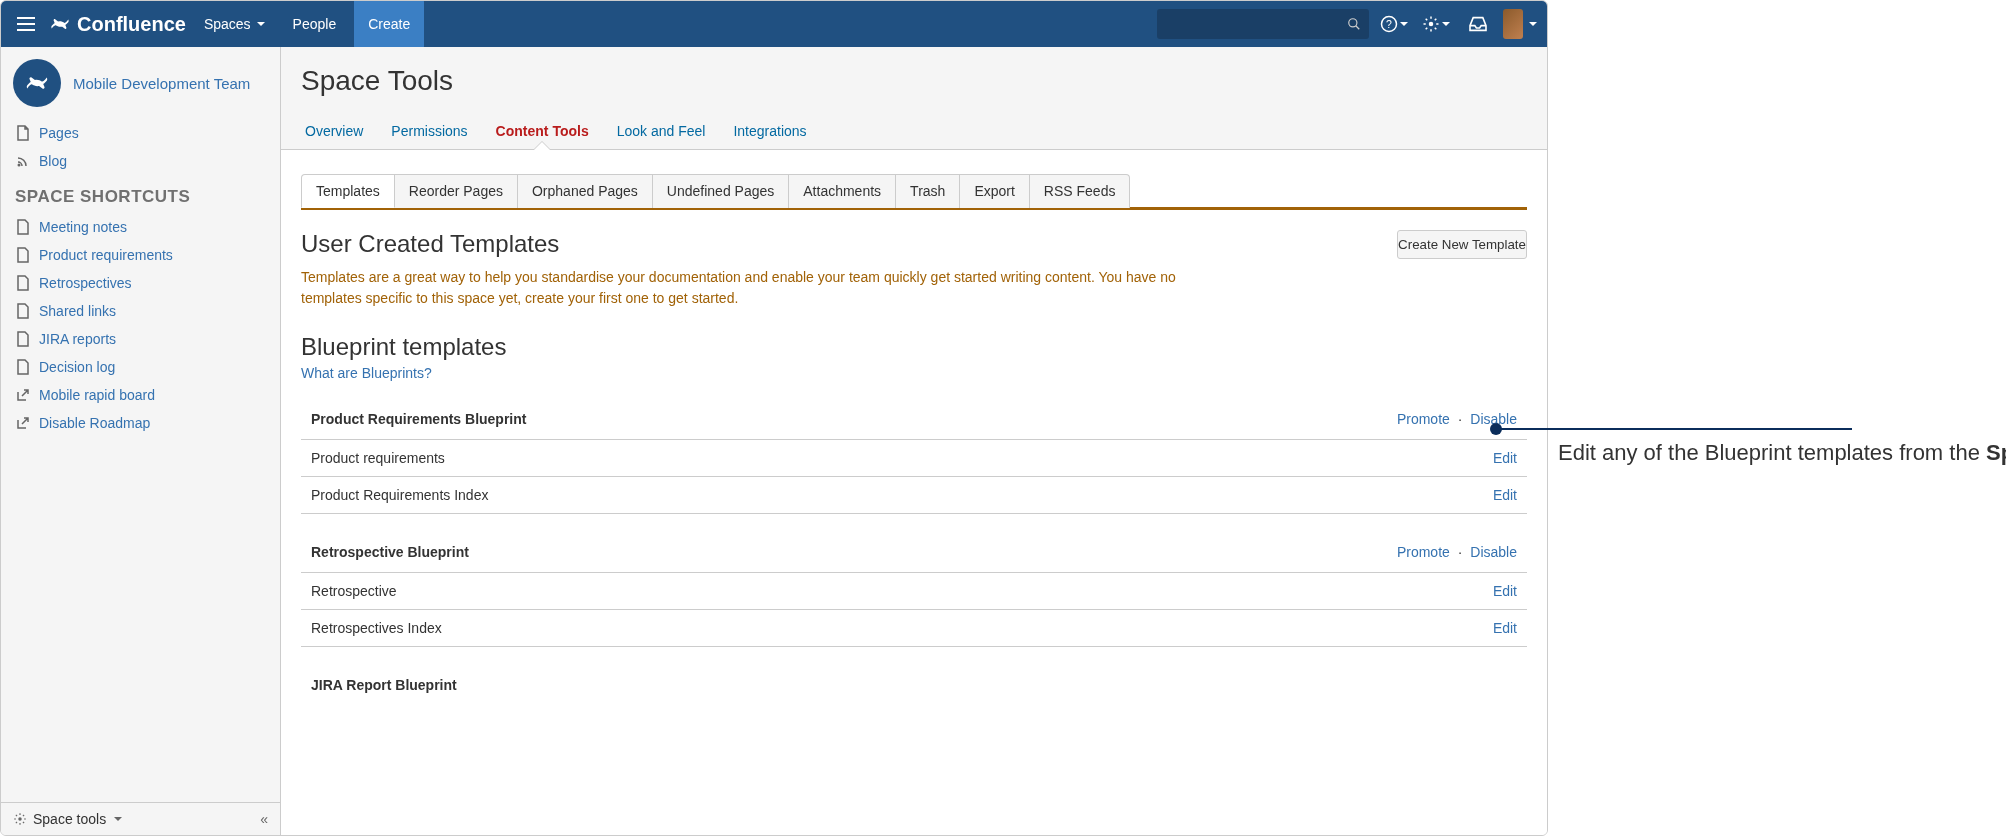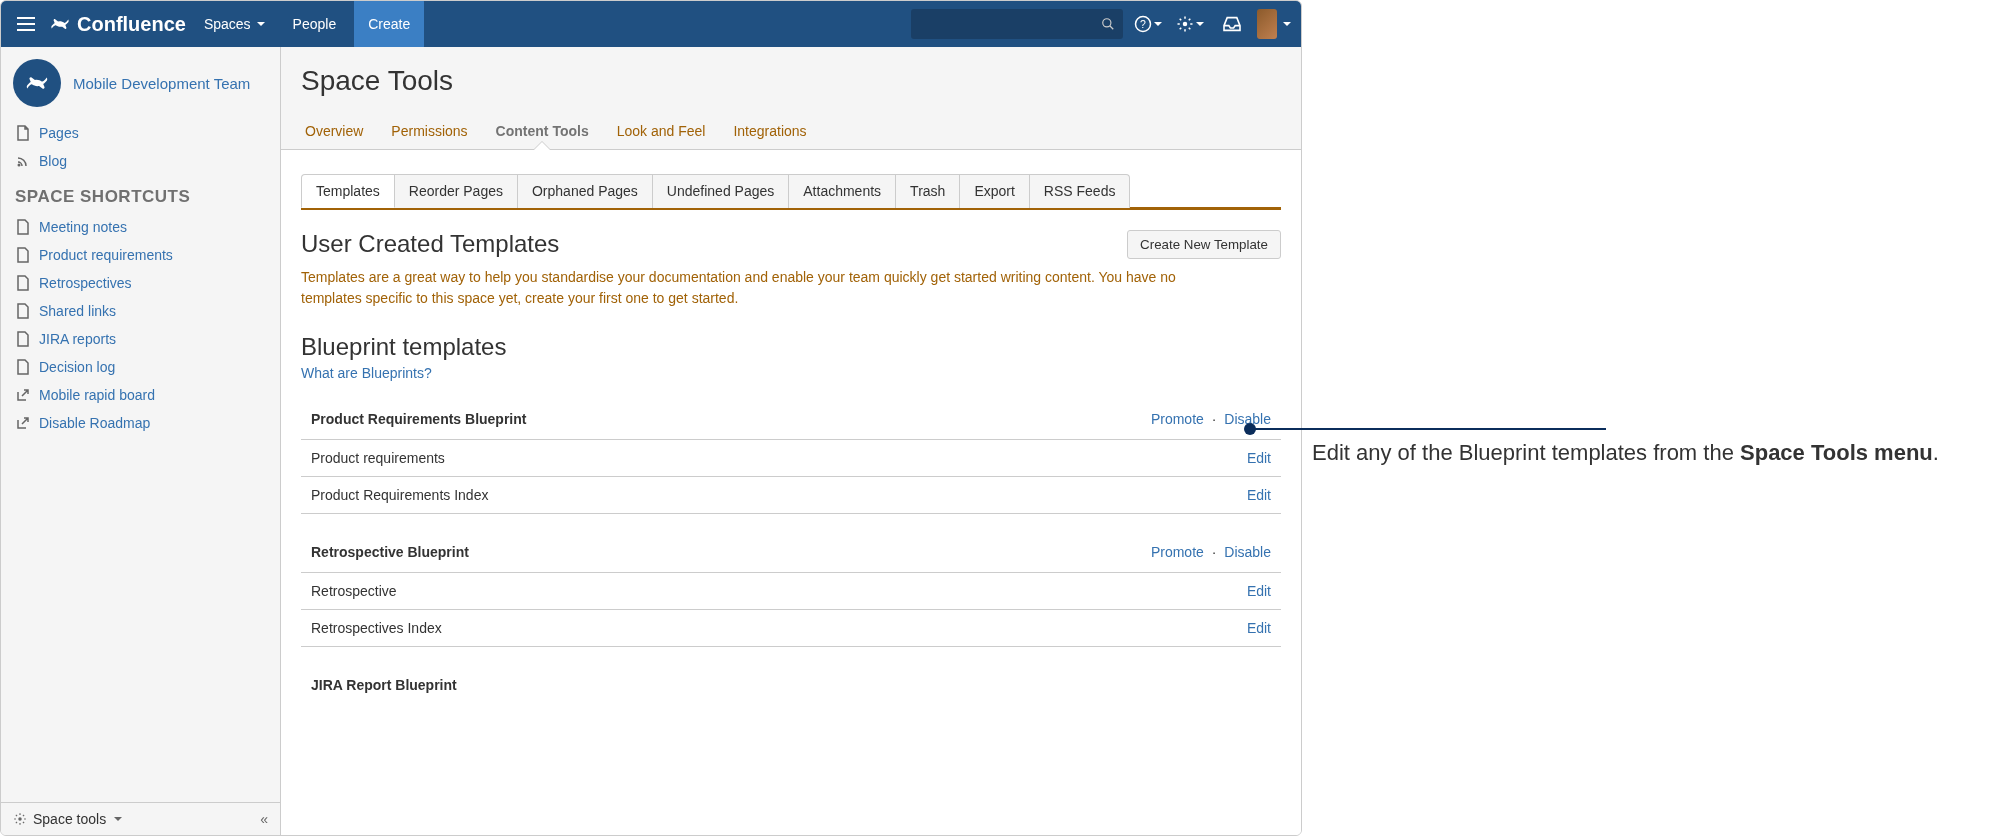--- a/index.html
+++ b/index.html
@@ -1,18 +1,18 @@
 <!DOCTYPE html>
 <html><head>
 <meta charset="utf-8">
 <style>
   * { box-sizing: border-box; margin: 0; padding: 0; }
   body { font-family: Arial, Helvetica, sans-serif; font-size: 14px; color: #333; background: #fff; }
   .outer { display: flex; width: 2006px; height: 836px; }
-  .app-frame { width: 1302px; height: 836px; border: 1px solid #ccc; border-radius: 6px; display: flex; flex-direction: column; overflow: hidden; }
+  .app-frame { width: 1548px; height: 836px; border: 1px solid #ccc; border-radius: 6px; display: flex; flex-direction: column; overflow: hidden; }
 
   
   .topbar { background: #205081; color: #fff; height: 46px; display: flex; align-items: center; padding: 0 10px; gap: 8px; }
   .topbar .hamburger { width: 30px; height: 30px; display:flex; align-items:center; justify-content:center; cursor:pointer; }
   .logo { display:flex; align-items:center; gap:6px; font-size:20px; font-weight:bold; cursor:pointer; }
   .nav-item { color:#fff; padding:6px 10px; cursor:pointer; display:flex; align-items:center; gap:4px; }
   .create-btn { background:#3b7fc4; color:#fff; padding:17px 14px; border-radius:3px; cursor:pointer; font-weight:500; }
   .topbar-spacer { flex:1; }
   .search-box { background:#1a3f66; height:30px; width:212px; border-radius:3px; display:flex; align-items:center; justify-content:flex-end; padding:0 8px; }
   .icon-btn { width:34px; height:30px; display:flex; align-items:center; justify-content:center; cursor:pointer; color:#fff; }
@@ -33,38 +33,38 @@
   .sb-heading { color:#707070; font-size:17px; font-weight:bold; letter-spacing:0.5px; padding:12px 2px 6px; }
   .sidebar-footer { border-top:1px solid #ccc; padding:8px 12px; display:flex; align-items:center; justify-content:space-between; color:#333; }
   .footer-left { display:flex; align-items:center; gap:6px; cursor:pointer; }
   .collapse-icon { font-size:14px; color:#666; cursor:pointer; }
 
   
   .main { flex:1; background:#fff; display:flex; flex-direction:column; overflow:hidden; }
   .main-header { background:#f5f5f5; border-bottom:1px solid #ccc; padding:18px 20px 0 20px; }
   .page-title { font-size:28px; font-weight:normal; margin-bottom:18px; color:#333; }
   .main-tabs { display:flex; gap:20px; position:relative; }
-  .main-tab { padding:8px 4px 10px; color:#a16207; cursor:pointer; position:relative; }
-  .main-tab.active { color:#737373; font-weight:bold; }
+  .main-tab { padding:8px 4px 10px; color:#0369a1; cursor:pointer; position:relative; }
+  .main-tab.active { color:#b91c1c; font-weight:bold; }
   .main-tab.active::after { content:''; position:absolute; left:50%; transform:translateX(-50%); bottom:-1px; width:0; height:0; border-left:8px solid transparent; border-right:8px solid transparent; border-bottom:8px solid #fff; filter: drop-shadow(0 -1px 0 #ccc); }
 
   .main-body { padding:24px 20px 0 20px; overflow:auto; flex:1; }
 
   
   .subtabs-wrap { display:flex; border-bottom:3px solid #a16207; margin-left:0; margin-bottom:20px; }
   .subtabs { display:flex; margin-left:0; }
   .subtab { padding:8px 14px; border:1px solid #ccc; border-bottom:none; background:#f5f5f5; color:#333; cursor:pointer; margin-bottom:-1px; }
   .subtab + .subtab { border-left:none; }
   .subtab:first-child { border-top-left-radius:4px; }
   .subtab:last-child { border-top-right-radius:4px; }
   .subtab.active { background:#fff; border-bottom:1px solid #fff; font-weight:normal; }
 
   .section-head { display:flex; justify-content:space-between; align-items:flex-start; margin-bottom:8px; }
   .section-head h2 { font-size:24px; font-weight:normal; }
-  .btn-default { border:1px solid #ccc; background:#f5f5f5; padding:6px 12px; border-radius:3px; cursor:pointer; color:#333; }
+  .btn-default { border:1px solid #ccc; background:#f5f5f5; padding:6px 0; border-radius:3px; cursor:pointer; color:#333; }
   .desc { color:#a16207; line-height:1.5; max-width:930px; margin-bottom:24px; }
   .bp-head h2 { font-size:24px; font-weight:normal; margin-bottom:4px; }
   .link { color:#3572b0; cursor:pointer; }
 
   .bp-group-hdr { display:flex; justify-content:space-between; align-items:center; padding:12px 10px; border-bottom:1px solid #ccc; font-weight:bold; margin-top:18px; }
   .bp-actions { font-weight:normal; color:#3572b0; }
   .bp-actions .sep { color:#333; margin:0 4px; }
   .bp-row { display:flex; justify-content:space-between; align-items:center; padding:10px 10px; border-bottom:1px solid #ccc; }
   .bp-row .link { }
 

